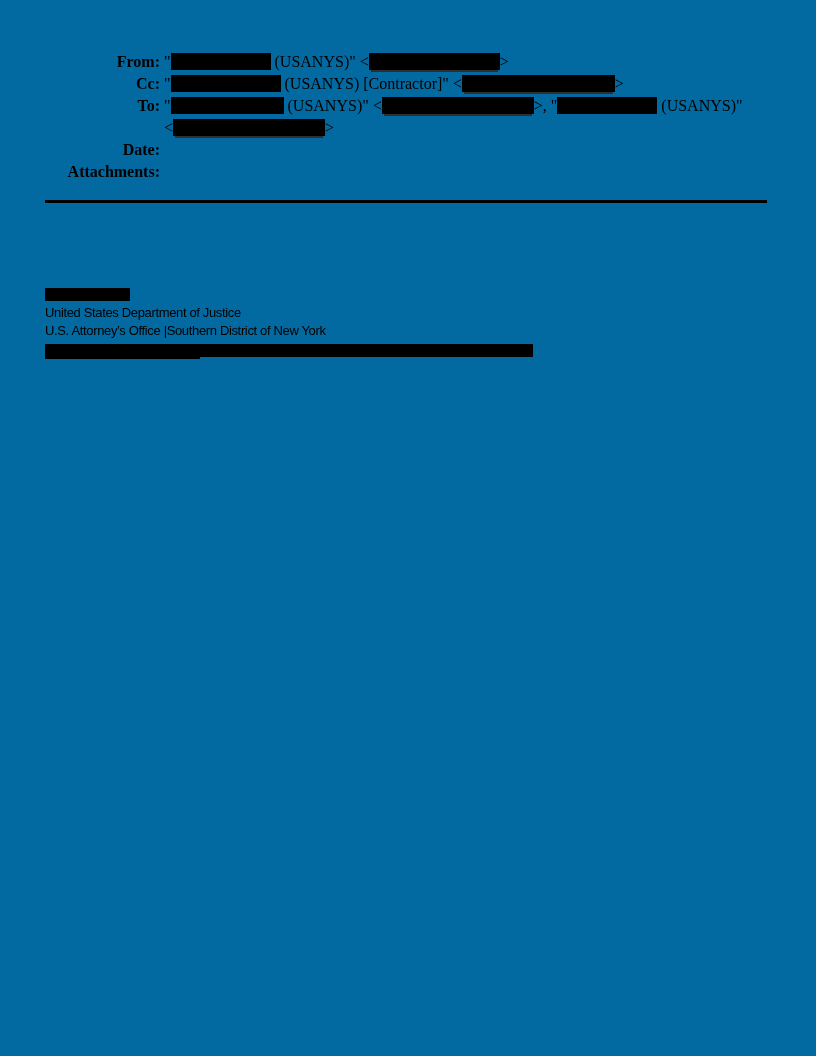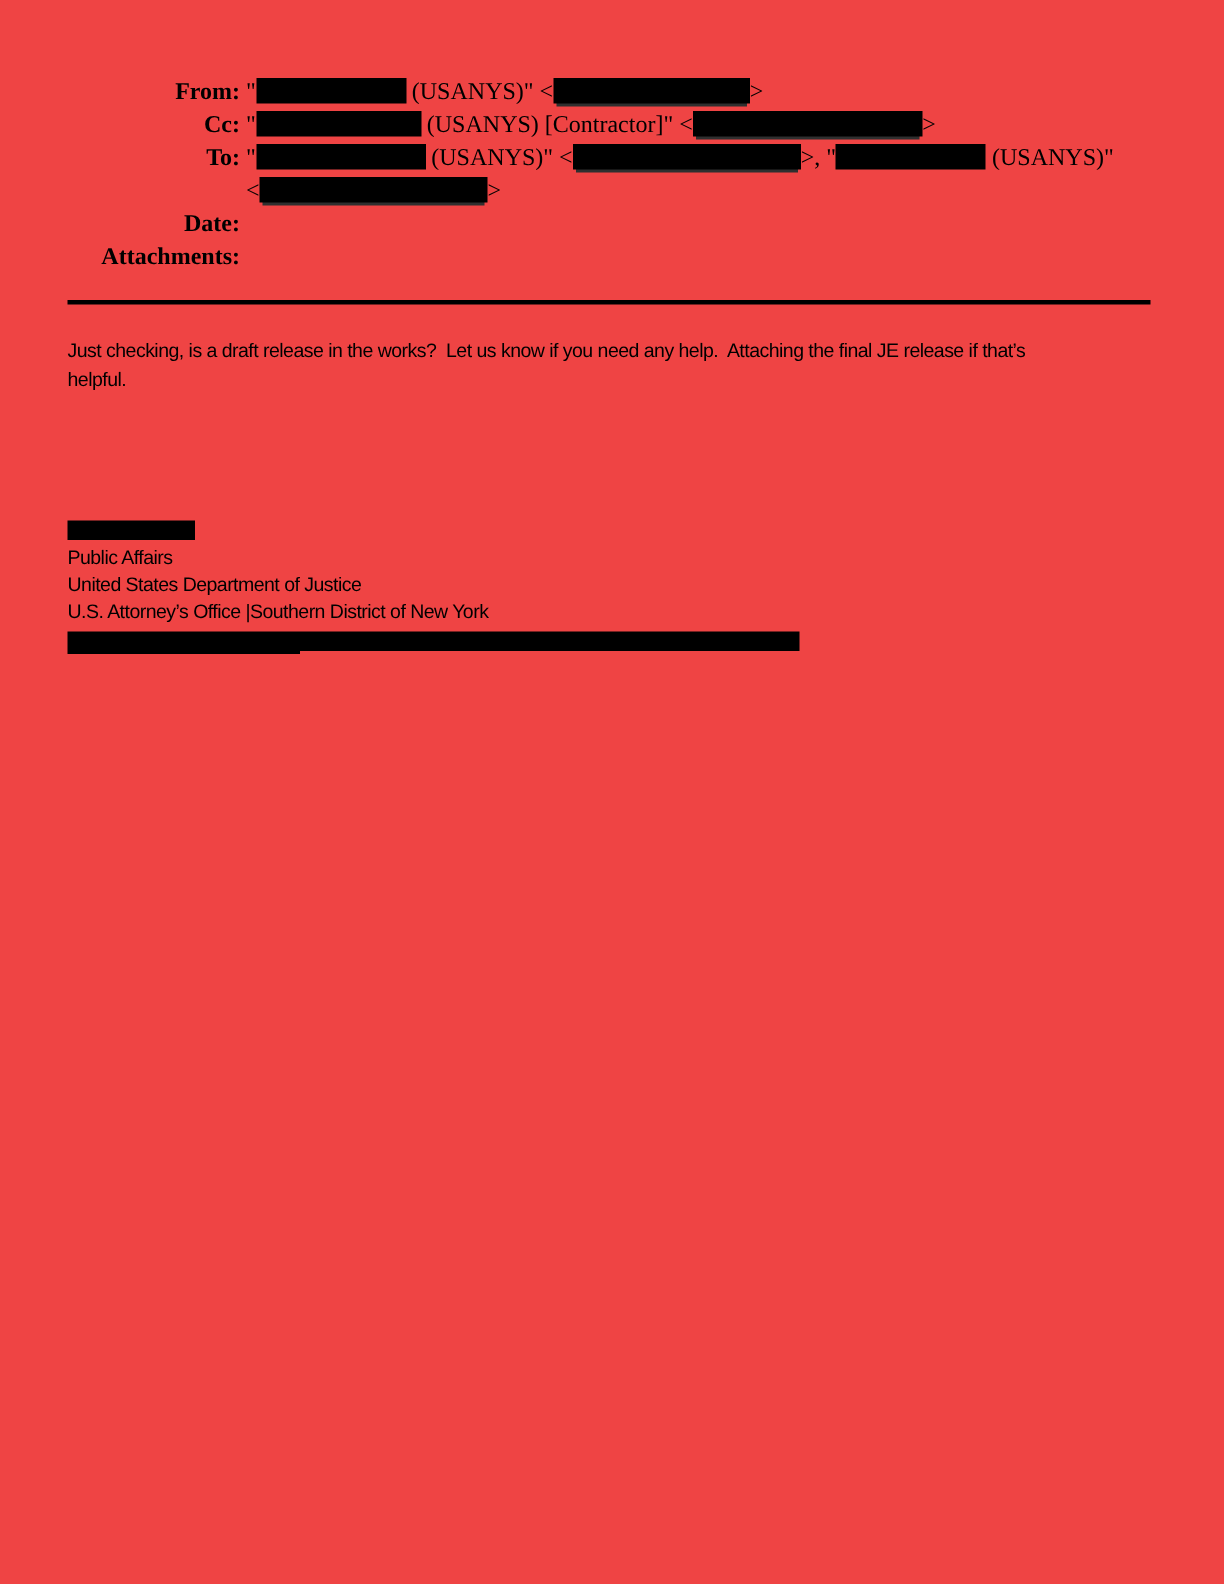--- a/index.html
+++ b/index.html
@@ -1,19 +1,19 @@
 <!DOCTYPE html>
 <html><head>
 <meta charset="utf-8">
 <style>
   html,body { margin:0; padding:0; background:#ffffff; }
   .page {
     position:relative;
     width:816px; height:1056px;
-    background:#ef4444;
+    background:#0369a1;
     overflow:hidden;
     color:#000;
   }
   .content { padding:51px 20px 0 45px; }
 
   
   .hdr { font-family:"Liberation Serif", serif; font-size:16px; line-height:22px; color:#000; }
   .hrow { display:flex; align-items:flex-start; }
   .hlabel { width:115px; min-width:115px; text-align:right; font-weight:bold; white-space:pre; }
   .hvalue { padding-left:4px; }
@@ -77,29 +77,24 @@
           <div class="hlabel">Date:</div>
         </div>
         <div class="hrow">
           <div class="hlabel">Attachments:</div>
         </div>
       </div>
 
     <hr class="rule">
 
     <div class="bodytext" id="bodyParas">
-        <div class="para">
-          <div class="bline">Just checking, is a draft release in the works?  Let us know if you need any help.  Attaching the final JE release if that’s</div>
-          <div class="bline">helpful.</div>
-        </div>
       </div>
 
     <div class="sig" id="sigBlock">
         <div class="sig-redact-top" style="width: 85px;"></div>
-        <div class="sig-line">Public Affairs</div>
         <div class="sig-line">United States Department of Justice</div>
         <div class="sig-line">U.S. Attorney’s Office |Southern District of New York</div>
         <div class="sig-bottom">
           <div class="seg-left" style="width: 155px;"></div>
           <div class="seg-right" style="width: 333px;"></div>
         </div>
       </div>
 
   </div>
 </div>

